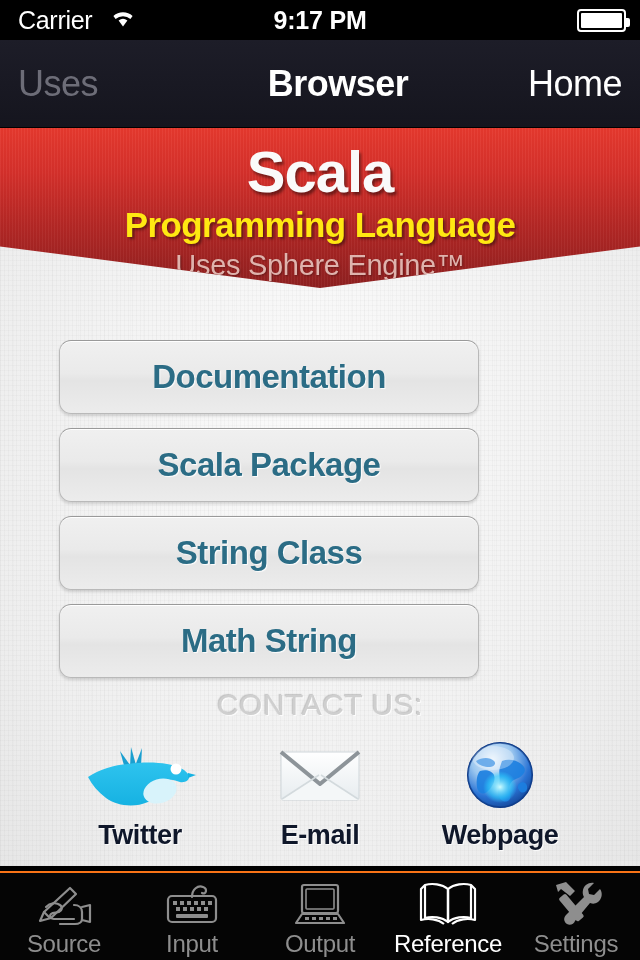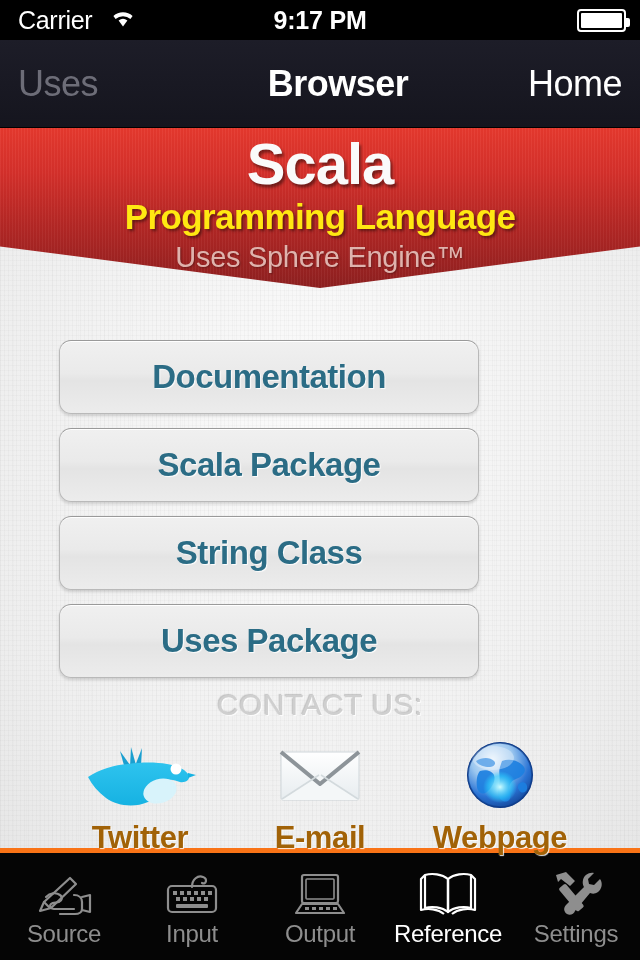--- a/index.html
+++ b/index.html
@@ -59,21 +59,21 @@
     background:linear-gradient(to bottom,#e6392e 0%,#d5302b 28%,#b32725 62%,#8e2020 100%);
     -webkit-clip-path: polygon(0 0, 100% 0, 100% 74%, 50% 100%, 0 74%);
     clip-path: polygon(0 0, 100% 0, 100% 74%, 50% 100%, 0 74%);
     z-index:3;
   }
   .banner::after {
     content:""; position:absolute; inset:0;
     background-image:repeating-linear-gradient(90deg, rgba(255,255,255,0.045) 0 1px, rgba(0,0,0,0.02) 1px 3px);
     pointer-events:none;
   }
-  .banner-inner { position:relative; z-index:2; text-align:center; padding-top:6px; }
+  .banner-inner { position:relative; z-index:2; text-align:center; padding-top:14px; }
   .b-title {
     font-size:58px; font-weight:bold; color:#fafafa; letter-spacing:-1px; line-height:1.05;
     text-shadow:2px 3px 3px rgba(0,0,0,0.45);
   }
   .b-sub {
     font-size:35px; font-weight:bold; color:#ffe812; letter-spacing:-0.6px; line-height:1.15; margin-top:2px;
     text-shadow:2px 2px 3px rgba(0,0,0,0.45);
   }
   .b-sub2 {
     font-size:29px; color:#dfb3ad; letter-spacing:-0.3px; margin-top:4px;
@@ -101,29 +101,29 @@
   
   .contact { position:absolute; top:560px; left:0; width:640px; z-index:4; text-align:center; }
   .contact-title {
     font-size:30px; color:#cfcfcf; letter-spacing:0.5px;
     text-shadow:1px 1px 1px rgba(255,255,255,0.9), -1px -1px 1px rgba(140,140,140,0.45);
   }
   .contact-row { display:flex; justify-content:center; align-items:flex-end; gap:0; margin-top:14px; }
   .citem { width:180px; display:flex; flex-direction:column; align-items:center; cursor:pointer; }
   .cicon { height:78px; display:flex; align-items:center; justify-content:center; }
   .clabel {
-    font-size:31px; font-weight:bold; color:#a16207; letter-spacing:-0.4px; margin-top:6px;
+    font-size:27px; font-weight:bold; color:#0f172a; letter-spacing:-0.4px; margin-top:6px;
     text-shadow:1px 1px 1px rgba(255,255,255,0.9);
   }
 
   
   .tabbar {
-    position:absolute; bottom:0; left:0; width:640px; height:112px;
+    position:absolute; bottom:0; left:0; width:640px; height:89px;
     background:#050505;
-    border-top:5px solid #f97316;
+    border-top:2px solid #f97316;
     display:flex;
   }
   .tab { flex:1; display:flex; flex-direction:column; align-items:center; justify-content:center; gap:3px; cursor:pointer; }
   .tab-icon { height:52px; display:flex; align-items:flex-end; justify-content:center; }
   .tab-label { font-size:24px; color:#8e8e8e; letter-spacing:-0.3px; }
   .tab.active .tab-label { color:#ffffff; }
 </style>
 </head>
 <body>
 
@@ -167,21 +167,21 @@
       <div class="lbtn">
         <span>Documentation</span>
       </div>
       <div class="lbtn">
         <span>Scala Package</span>
       </div>
       <div class="lbtn">
         <span>String Class</span>
       </div>
       <div class="lbtn">
-        <span>Uses Package</span>
+        <span>Math String</span>
       </div>
     </div>
 
     <div class="contact">
       <div class="contact-title">CONTACT US:</div>
       <div class="contact-row">
 
         <div class="citem">
           <div class="cicon">
             <svg width="112" height="72" viewBox="0 0 112 72">

